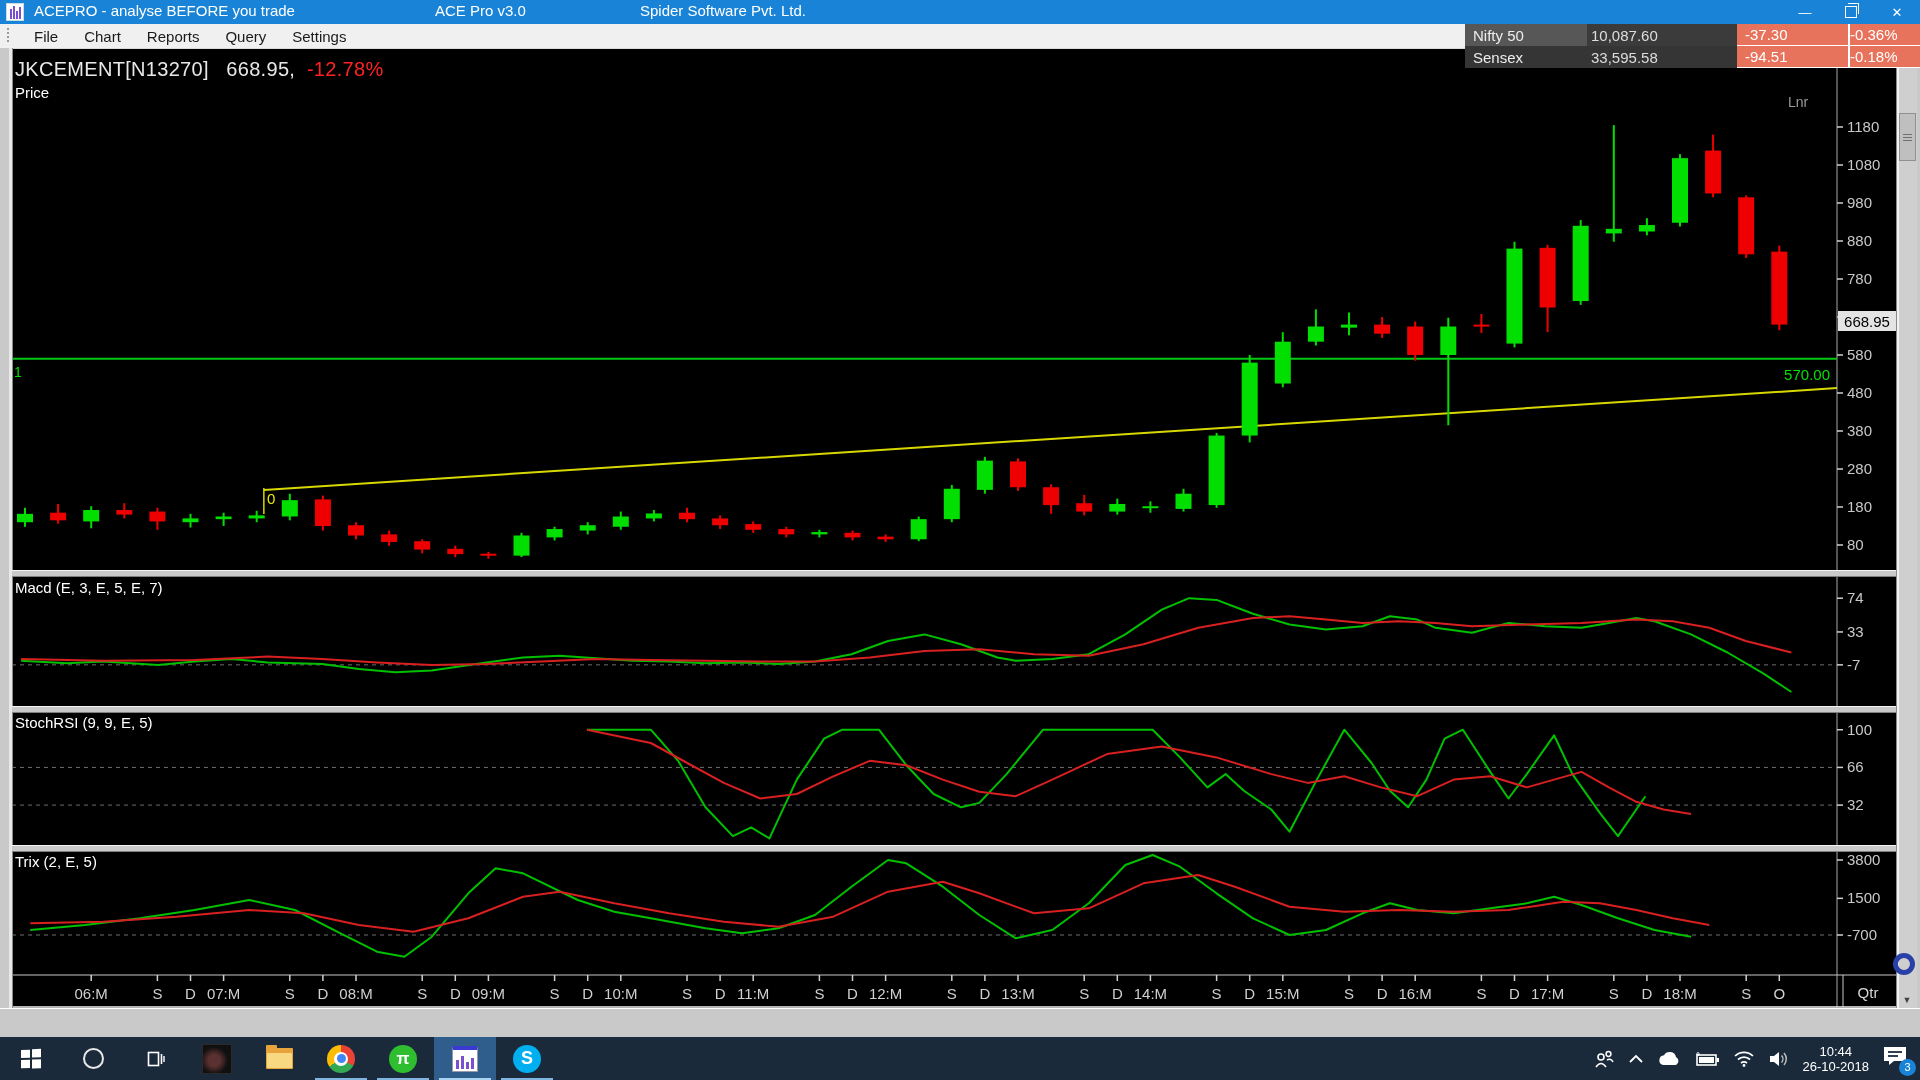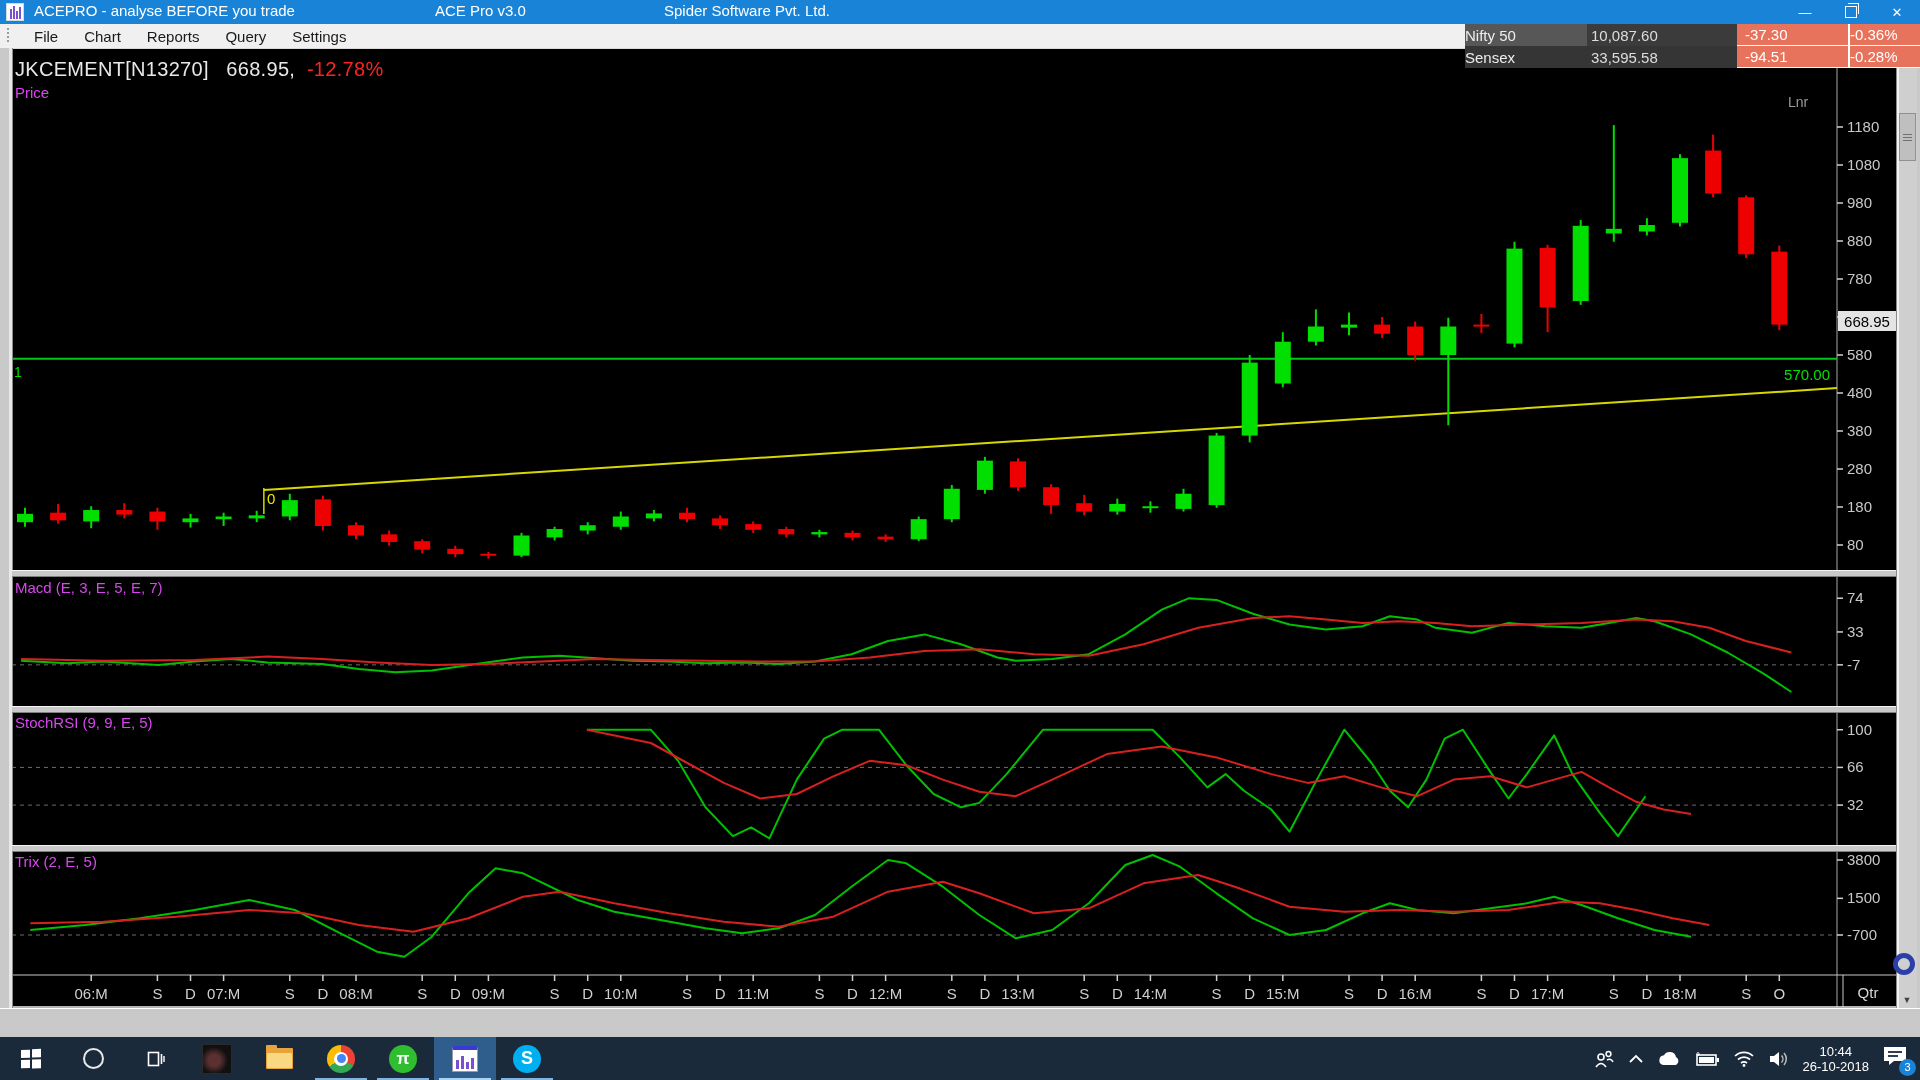--- a/index.html
+++ b/index.html
@@ -7,21 +7,21 @@
           font-family:"Liberation Sans",sans-serif;}
   .abs{position:absolute;}
   
   .titlebar{position:absolute;left:0;top:0;width:1920px;height:24px;background:#1883D7;color:#fff;
             display:flex;align-items:center;font-size:15px;}
   .app-icon{position:absolute;left:6px;top:3px;width:18px;height:18px;background:#fff;border:1px solid #cdd;
             display:flex;align-items:flex-end;justify-content:center;gap:1px;padding:1px;box-sizing:border-box;}
   .app-icon i{display:block;width:2px;background:#7a4fd0;}
   .tb-title{position:absolute;left:34px;top:2px;}
   .tb-center{position:absolute;left:435px;top:2px;}
-  .tb-right{position:absolute;left:640px;top:2px;margin-left:24px;}
+  .tb-right{position:absolute;left:640px;top:2px;}
   .tb-controls{position:absolute;right:0;top:0;height:24px;display:flex;}
   .tb-btn{width:46px;height:24px;display:flex;align-items:center;justify-content:center;color:#fff;font-size:13px;}
   .restore-glyph{width:10px;height:10px;border:1.5px solid #fff;position:relative;background:#1883D7;}
   .restore-glyph::before{content:"";position:absolute;left:2px;top:-4px;width:10px;height:10px;border:1.5px solid #fff;border-bottom:none;border-left:none;}
   
   .menubar{position:absolute;left:0;top:24px;width:1920px;height:24px;background:#F0F0F0;display:flex;
            align-items:center;font-size:15px;color:#1a1a1a;border-bottom:1px solid #d9d9d9;}
   .grip{width:4px;height:16px;margin-left:7px;margin-right:10px;
         background-image:repeating-linear-gradient(#9a9a9a 0 2px,transparent 2px 4px);background-size:2px 100%;background-repeat:no-repeat;}
   .menu-item{padding:2px 13px;}
@@ -32,34 +32,34 @@
   .rightstrip{position:absolute;left:1916px;top:48px;width:4px;height:960px;background:#C9C9C9;}
   .scrollbar{position:absolute;left:1896px;top:55px;width:20px;height:953px;background:#CFCFCF;
              border-left:1px solid #8a8a8a;box-shadow:inset 2px 0 0 #f2f2f2;}
   .sb-arrow{position:absolute;left:0;width:20px;text-align:center;color:#444;font-size:9px;}
   .sb-thumb{position:absolute;left:2px;top:58px;width:15px;height:46px;background:#BFBFBF;border:1px solid #909090;
             display:flex;flex-direction:column;justify-content:center;gap:2px;align-items:center;}
   .sb-thumb i{width:9px;height:1px;background:#707070;}
   .corner-logo{position:absolute;left:1893px;top:953px;width:22px;height:22px;border-radius:50%;border:5px solid #2B3FA8;box-sizing:border-box;}
   .sym-line{position:absolute;left:15px;top:58px;font-size:20px;color:#E8E8E8;letter-spacing:.3px;}
   .sym-line .pct{color:#FF2222;}
-  .panel-label{position:absolute;font-size:15px;color:#d946ef;}
+  .panel-label{position:absolute;font-size:15px;color:#ffffff;}
   .lnr{position:absolute;left:1788px;top:94px;font-size:14px;color:#9a9a9a;text-align:right;}
   .hline-tag{position:absolute;left:14px;top:364px;font-size:14px;color:#00E000;}
   .hline-label{position:absolute;left:1745px;top:366px;width:85px;text-align:right;font-size:15px;color:#00E000;}
   .trend-tag{position:absolute;left:267px;top:490px;font-size:15px;color:#E8E800;}
   .last-price{position:absolute;left:1838px;top:311px;width:58px;height:20px;background:#E4E4E4;color:#000;
               font-size:15px;display:flex;align-items:center;justify-content:center;}
   .qtr{position:absolute;left:1843px;top:984px;width:50px;text-align:center;font-size:15px;color:#D8D8D8;}
   .divider{position:absolute;left:12px;width:1884px;height:5px;background:#C9C9C9;border-top:1px solid #f5f5f5;border-bottom:1px solid #7f7f7f;}
   
   .indices{position:absolute;left:1465px;top:24px;width:455px;height:66px;font-size:15px;z-index:30;}
   .idx-row{display:flex;height:22px;align-items:stretch;}
   .idx-row.r0{background:#3B3B3B;} .idx-row.r1{background:#353535;} .idx-row.r2{background:#2B2B2B;}
-  .idx-name{width:122px;color:#EDEDED;display:flex;align-items:center;box-sizing:border-box;}
+  .idx-name{width:122px;color:#EDEDED;display:flex;align-items:center;padding-left:8px;box-sizing:border-box;}
   .idx-row.r0 .idx-name{background:#575757;}
   .idx-val{width:150px;color:#DDD;display:flex;align-items:center;padding-left:4px;box-sizing:border-box;}
   .idx-chg{width:113px;color:#fff;display:flex;align-items:center;padding-left:8px;box-sizing:border-box;
            background:#E8735C;border-bottom:1px solid #fff;border-right:2px solid #fff;}
   .idx-pct{width:70px;color:#fff;display:flex;align-items:center;padding-left:0;box-sizing:border-box;
            background:#E8735C;border-bottom:1px solid #fff;}
   
   .taskbar{position:absolute;left:0;top:1037px;width:1920px;height:43px;background:#1B2A3B;display:flex;align-items:center;z-index:40;}
   .tile{width:62px;height:43px;display:flex;align-items:center;justify-content:center;position:relative;flex:0 0 auto;}
   .tile.active{background:#2F5E8D;}
@@ -409,21 +409,21 @@
     <div class="idx-row r0">
       <span class="idx-name">Nifty 50</span>
       <span class="idx-val">10,087.60</span>
       <span class="idx-chg">-37.30</span>
       <span class="idx-pct">-0.36%</span>
     </div>
     <div class="idx-row r1">
       <span class="idx-name">Sensex</span>
       <span class="idx-val">33,595.58</span>
       <span class="idx-chg">-94.51</span>
-      <span class="idx-pct">-0.28%</span>
+      <span class="idx-pct">-0.18%</span>
     </div>
   </div>
 
   <div class="taskbar">
     <div class="tile">
       <svg width="22" height="22" viewBox="0 0 22 22">
         <rect x="1" y="2" width="9" height="8" fill="#fff" transform="skewY(-2)"></rect>
         <rect x="12" y="1.6" width="9" height="8.4" fill="#fff" transform="skewY(-2)"></rect>
         <rect x="1" y="12" width="9" height="8.4" fill="#fff" transform="skewY(-2)"></rect>
         <rect x="12" y="12" width="9" height="9" fill="#fff" transform="skewY(-2)"></rect>

